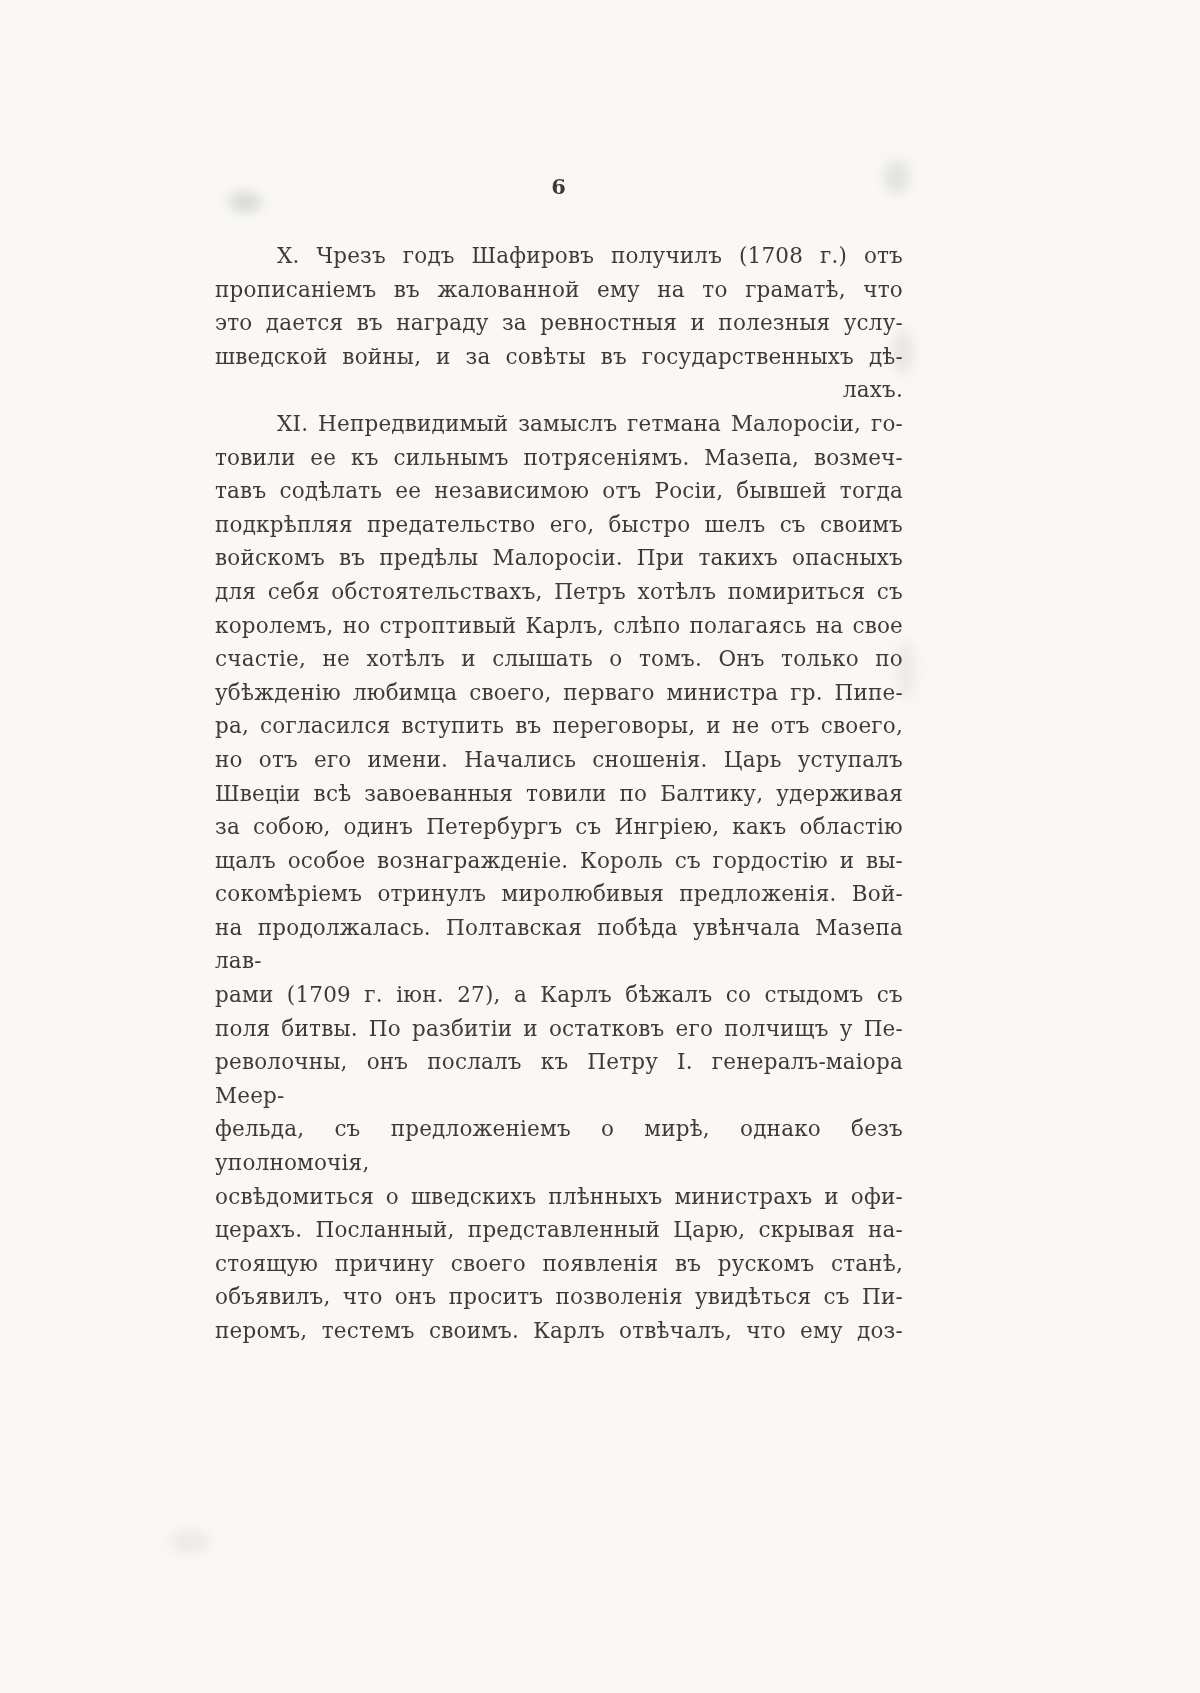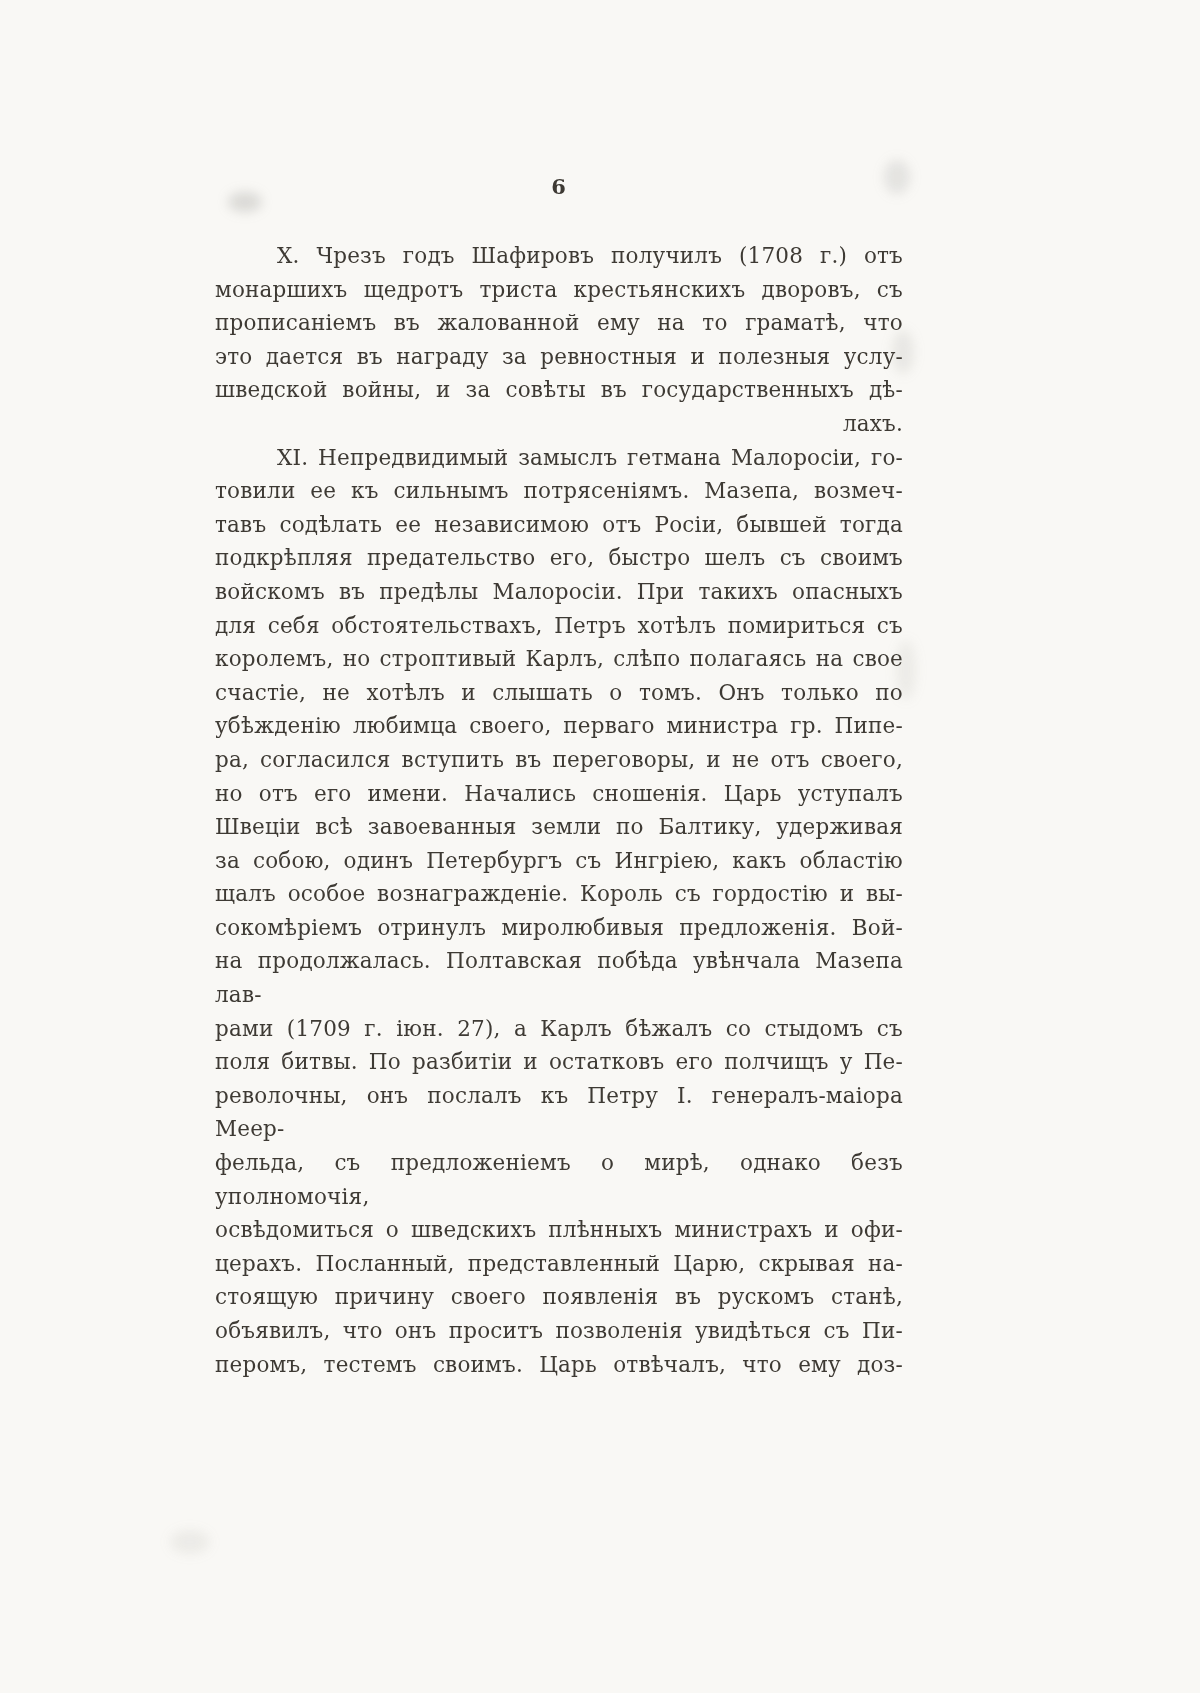--- a/index.html
+++ b/index.html
@@ -71,47 +71,46 @@
   <div class="smudge s2"></div>
   <div class="smudge s3"></div>
   <div class="smudge s4"></div>
   <div class="smudge s5"></div>
 
   <div class="page-number">6</div>
 
   <div class="text-block">
       <div class="para">
         <div class="line indent just">X. Чрезъ годъ Шафировъ получилъ (1708 г.) отъ</div>
-        <div class="line just">монаршихъ щедротъ триста крестьянскихъ дворовъ, съ</div>
         <div class="line just">прописаніемъ въ жалованной ему на то граматѣ, что</div>
         <div class="line just">это дается въ награду за ревностныя и полезныя услу-</div>
         <div class="line just">шведской войны, и за совѣты въ государственныхъ дѣ-</div>
         <div class="line">лахъ.</div>
       </div>
       <div class="para">
         <div class="line indent just">XI. Непредвидимый замыслъ гетмана Малоросіи, го-</div>
         <div class="line just">товили ее къ сильнымъ потрясеніямъ. Мазепа, возмеч-</div>
         <div class="line just">тавъ содѣлать ее независимою отъ Росіи, бывшей тогда</div>
         <div class="line just">подкрѣпляя предательство его, быстро шелъ съ своимъ</div>
         <div class="line just">войскомъ въ предѣлы Малоросіи. При такихъ опасныхъ</div>
         <div class="line just">для себя обстоятельствахъ, Петръ хотѣлъ помириться съ</div>
         <div class="line just">королемъ, но строптивый Карлъ, слѣпо полагаясь на свое</div>
         <div class="line just">счастіе, не хотѣлъ и слышать о томъ.  Онъ только по</div>
         <div class="line just">убѣжденію любимца своего, перваго министра гр. Пипе-</div>
         <div class="line just">ра, согласился вступить въ переговоры, и не отъ своего,</div>
         <div class="line just">но отъ его имени. Начались сношенія.  Царь уступалъ</div>
-        <div class="line just">Швеціи всѣ завоеванныя земли по Балтику,  удерживая</div>
+        <div class="line just">Швеціи всѣ завоеванныя товили по Балтику,  удерживая</div>
         <div class="line just">за собою, одинъ Петербургъ съ Ингріею, какъ областію</div>
         <div class="line just">щалъ особое вознагражденіе. Король съ гордостію и вы-</div>
         <div class="line just">сокомѣріемъ отринулъ миролюбивыя предложенія. Вой-</div>
         <div class="line just">на продолжалась. Полтавская побѣда увѣнчала Мазепа лав-</div>
         <div class="line just">рами (1709 г. іюн. 27), а Карлъ бѣжалъ со стыдомъ съ</div>
         <div class="line just">поля битвы. По разбитіи и остатковъ его полчищъ у Пе-</div>
         <div class="line just">револочны, онъ послалъ къ Петру I. генералъ-маіора Меер-</div>
         <div class="line just">фельда, съ предложеніемъ о мирѣ, однако безъ уполномочія,</div>
         <div class="line just">освѣдомиться о шведскихъ плѣнныхъ министрахъ и офи-</div>
         <div class="line just">церахъ. Посланный, представленный Царю, скрывая на-</div>
         <div class="line just">стоящую причину своего появленія въ рускомъ станѣ,</div>
         <div class="line just">объявилъ, что онъ проситъ позволенія увидѣться съ Пи-</div>
-        <div class="line just">перомъ, тестемъ своимъ.  Царь отвѣчалъ,  что ему доз-</div>
+        <div class="line just">перомъ, тестемъ своимъ.  Карлъ отвѣчалъ,  что ему доз-</div>
       </div>
     </div>
 </div>
 
 </body></html>

